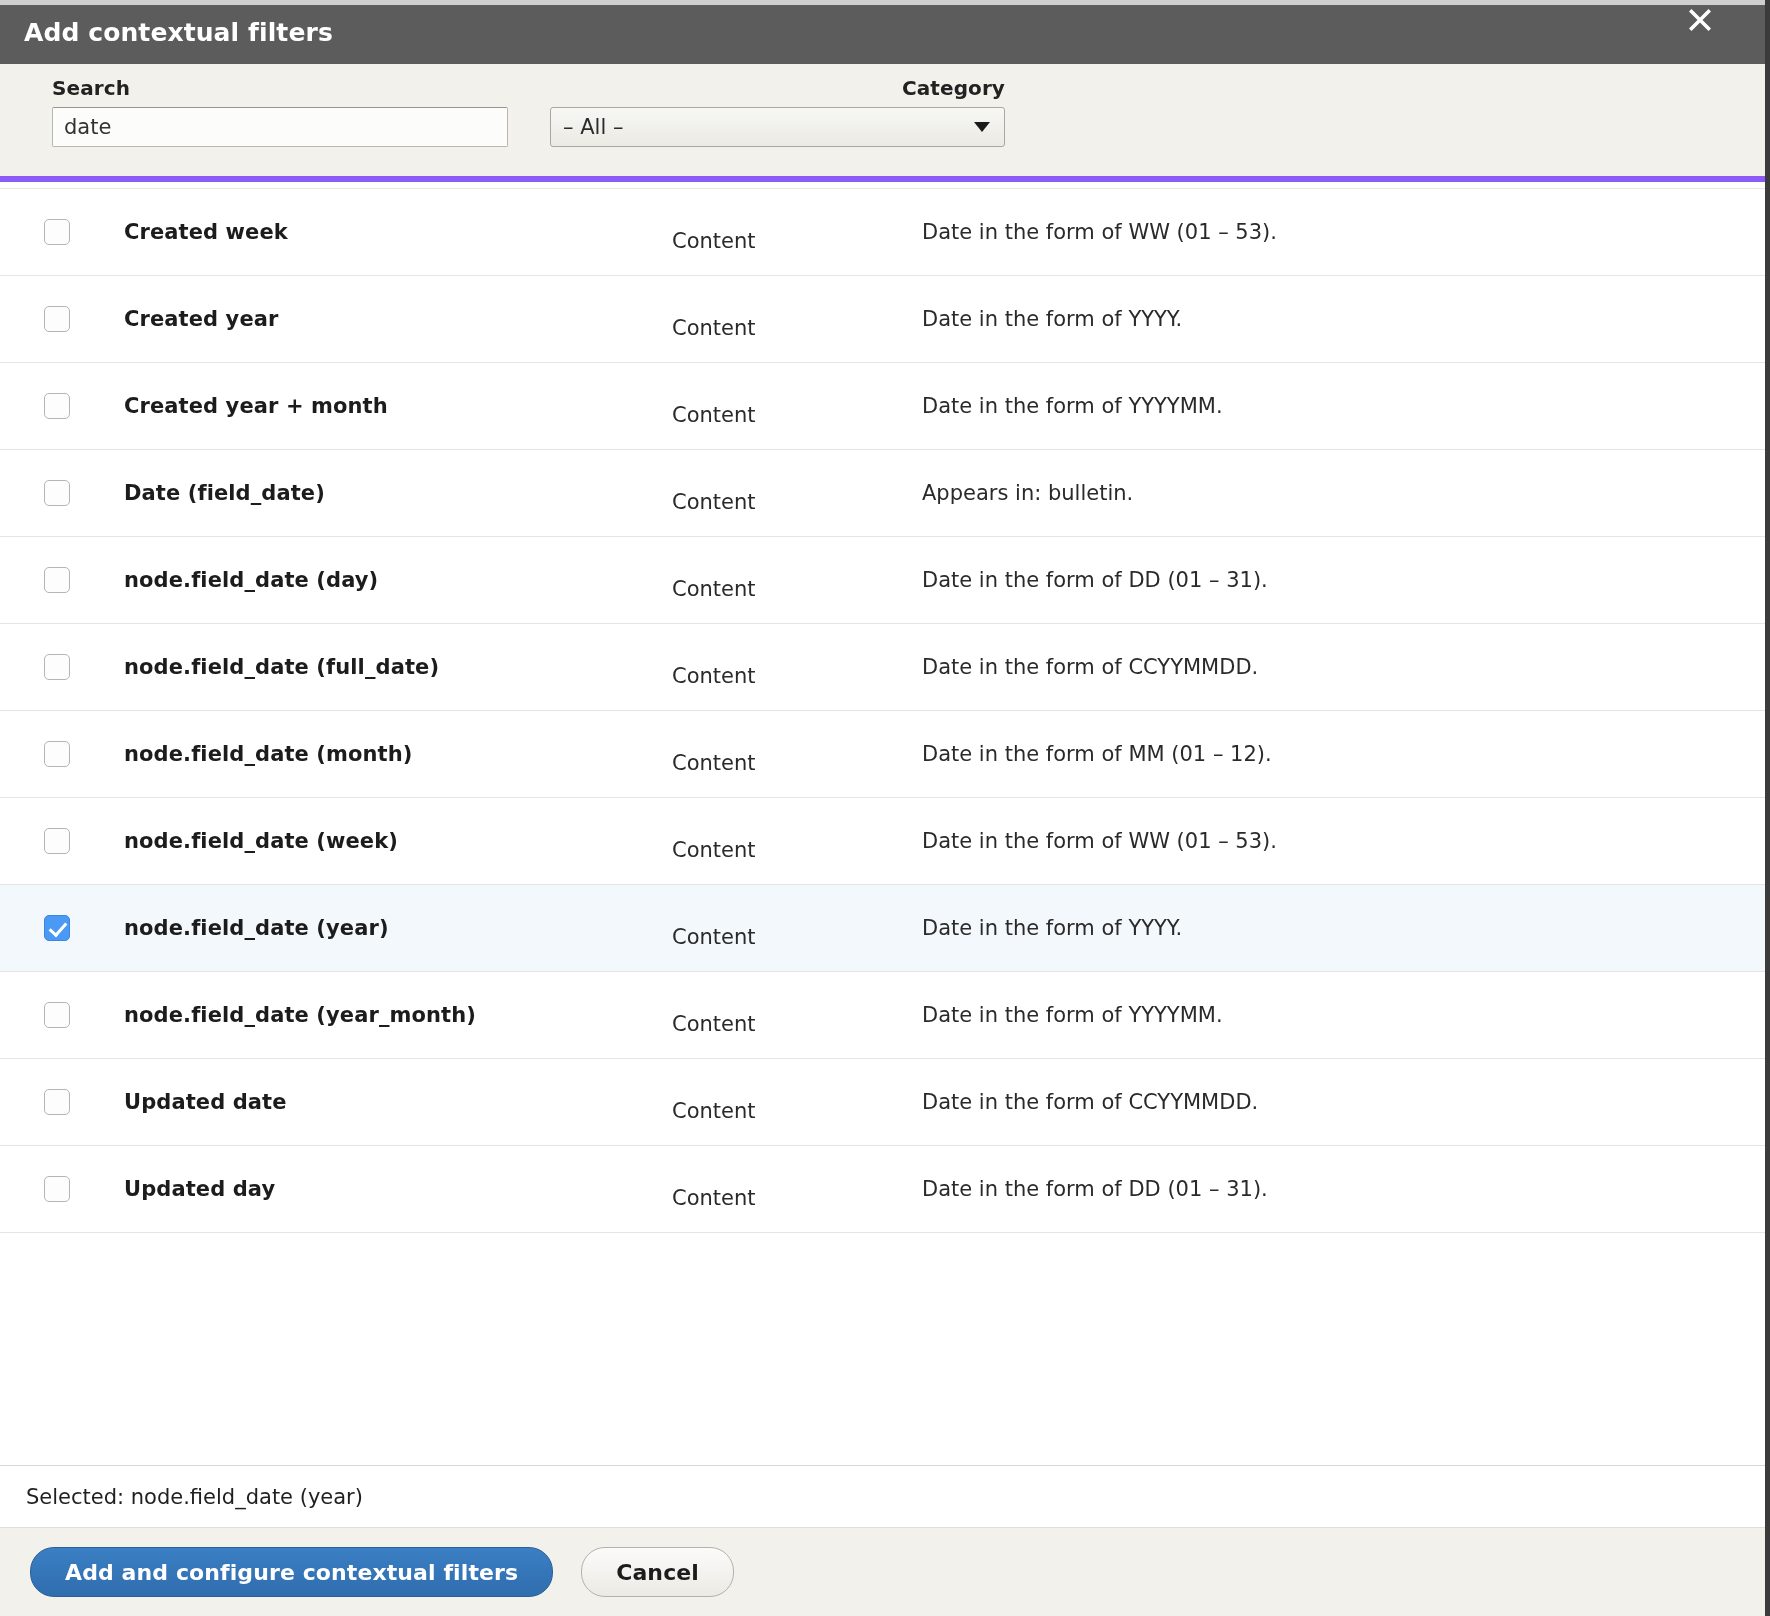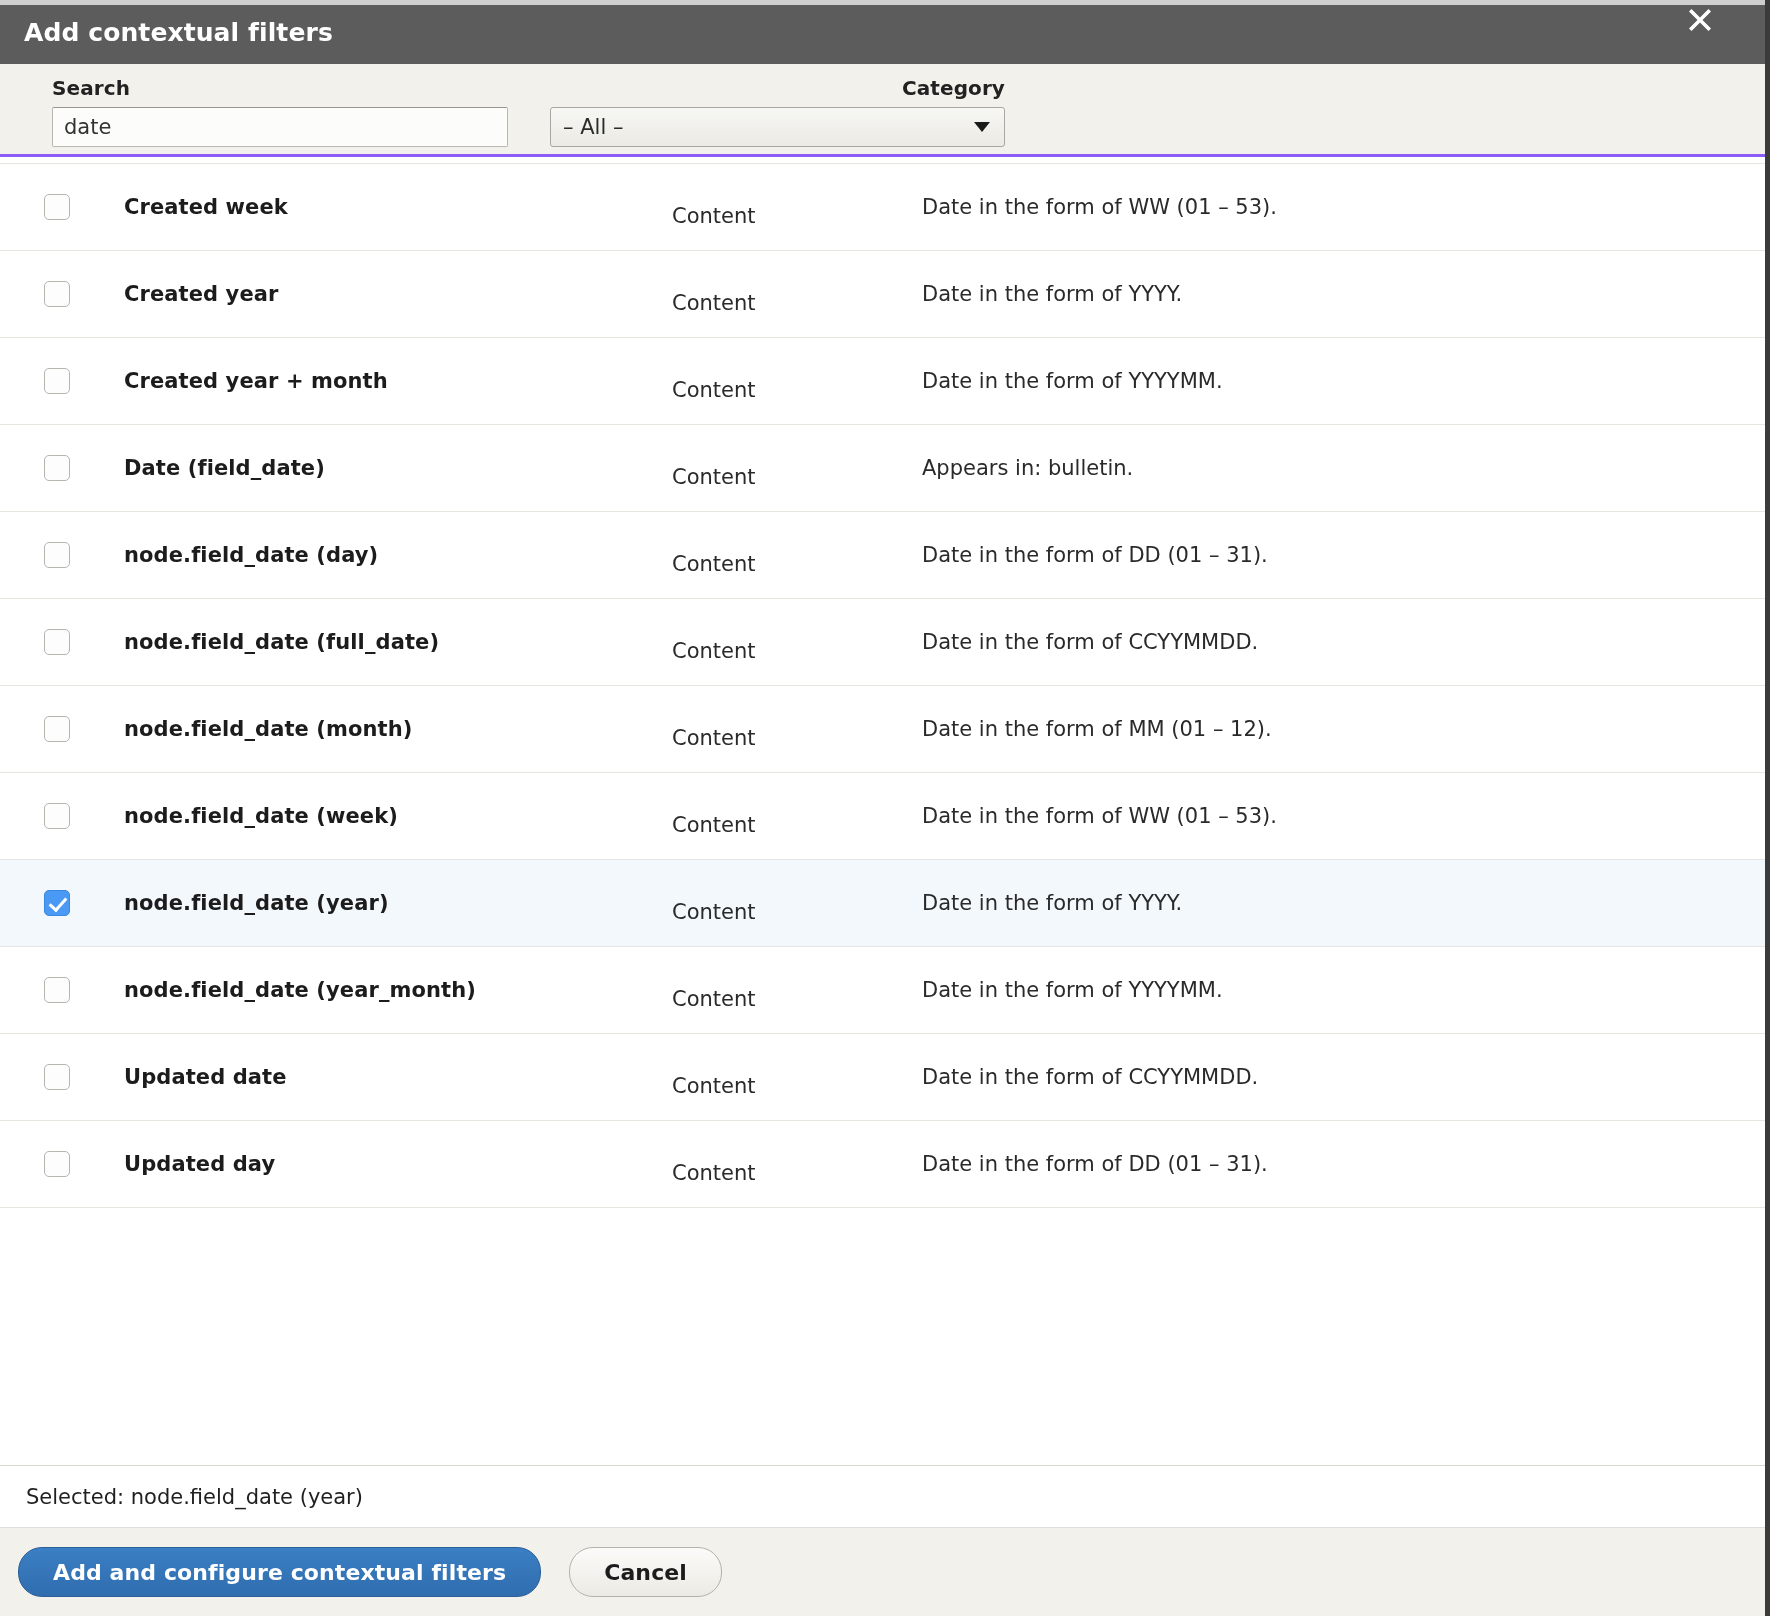--- a/index.html
+++ b/index.html
@@ -58,23 +58,23 @@
     display: flex;
     align-items: center;
     justify-content: center;
   }
   #close-btn svg { display: block; }
 
   
   #filterbar {
     position: relative;
     flex: 0 0 auto;
-    height: 93px;
+    height: 118px;
     background: #f2f1eb;
-    border-bottom: 3px solid #8b5cf6;
+    border-bottom: 6px solid #8b5cf6;
     z-index: 20;
   }
   .field-group { position: absolute; }
   .field-label {
     font-size: 20px;
     font-weight: bold;
     color: #222222;
     display: block;
     margin-bottom: 7px;
     letter-spacing: 0.1px;
@@ -202,21 +202,21 @@
   }
 
   
   #footer {
     flex: 0 0 auto;
     height: 89px;
     background: #f2f1eb;
     border-top: 1px solid #dededa;
     display: flex;
     align-items: center;
-    padding-left: 18px;
+    padding-left: 30px;
     gap: 28px;
   }
   .btn {
     font-family: "DejaVu Sans", "Liberation Sans", sans-serif;
     font-size: 22px;
     font-weight: bold;
     border-radius: 24px;
     cursor: pointer;
     padding: 0 34px;
     height: 50px;

